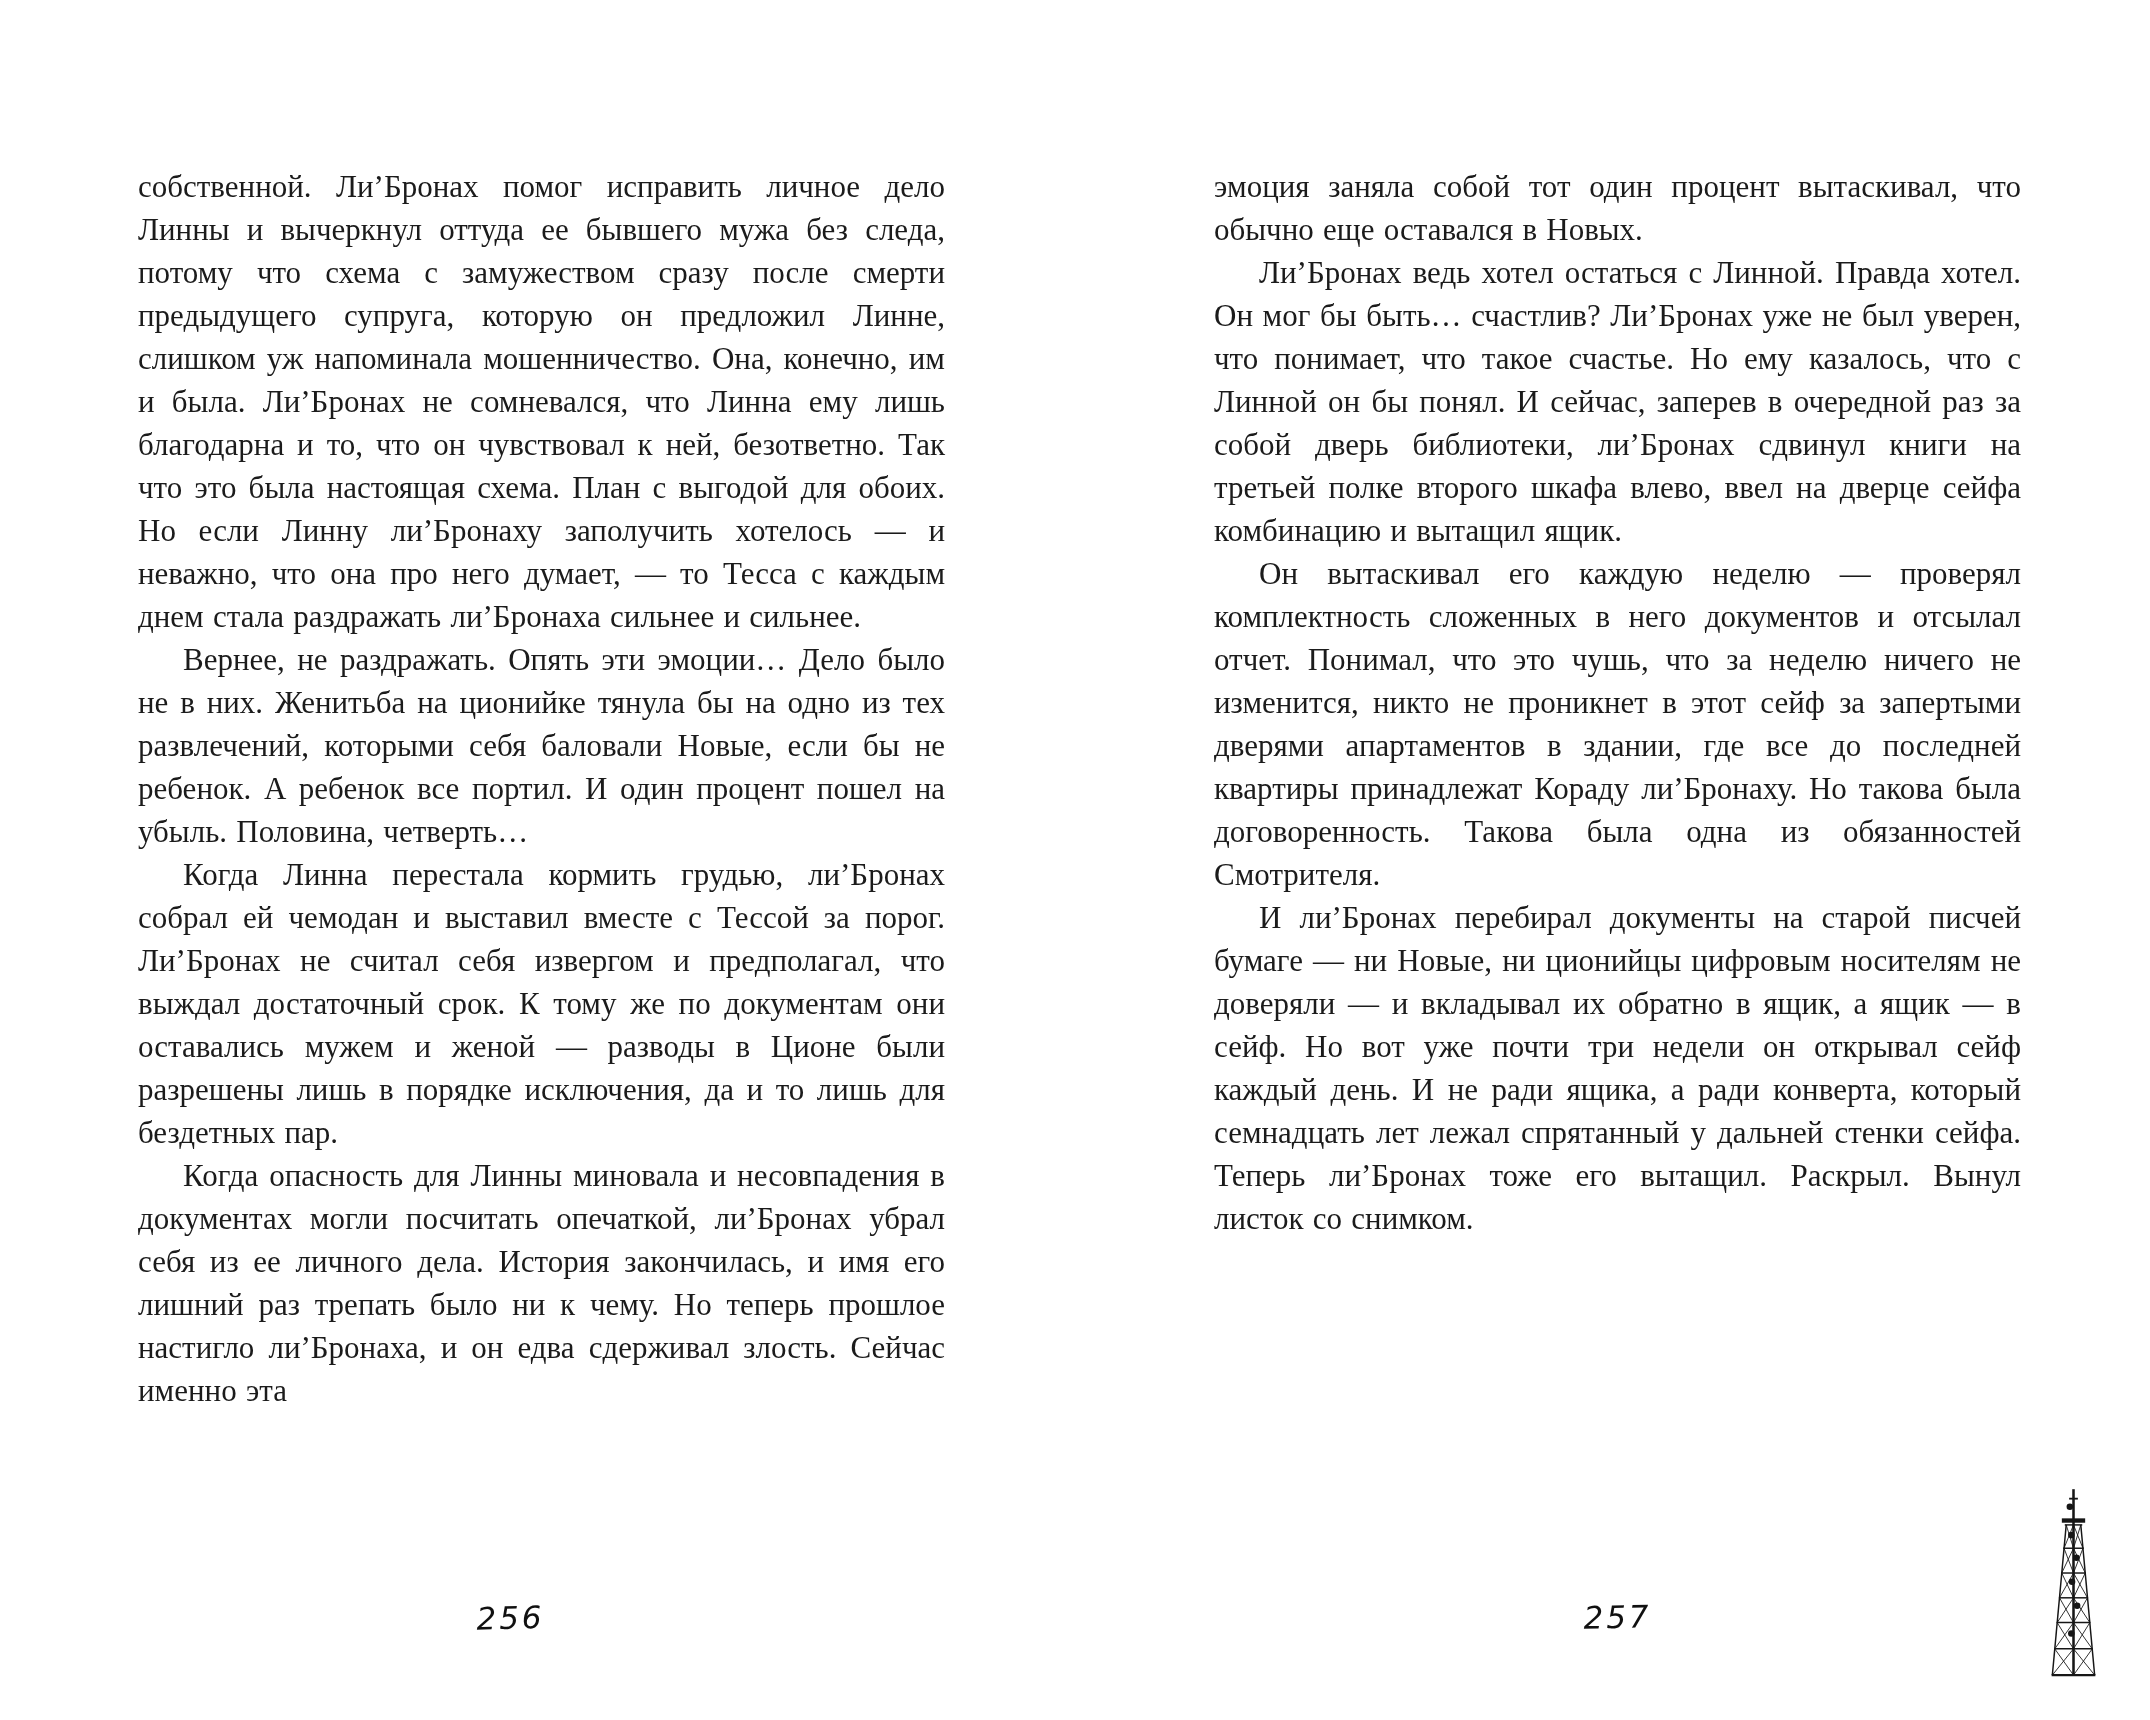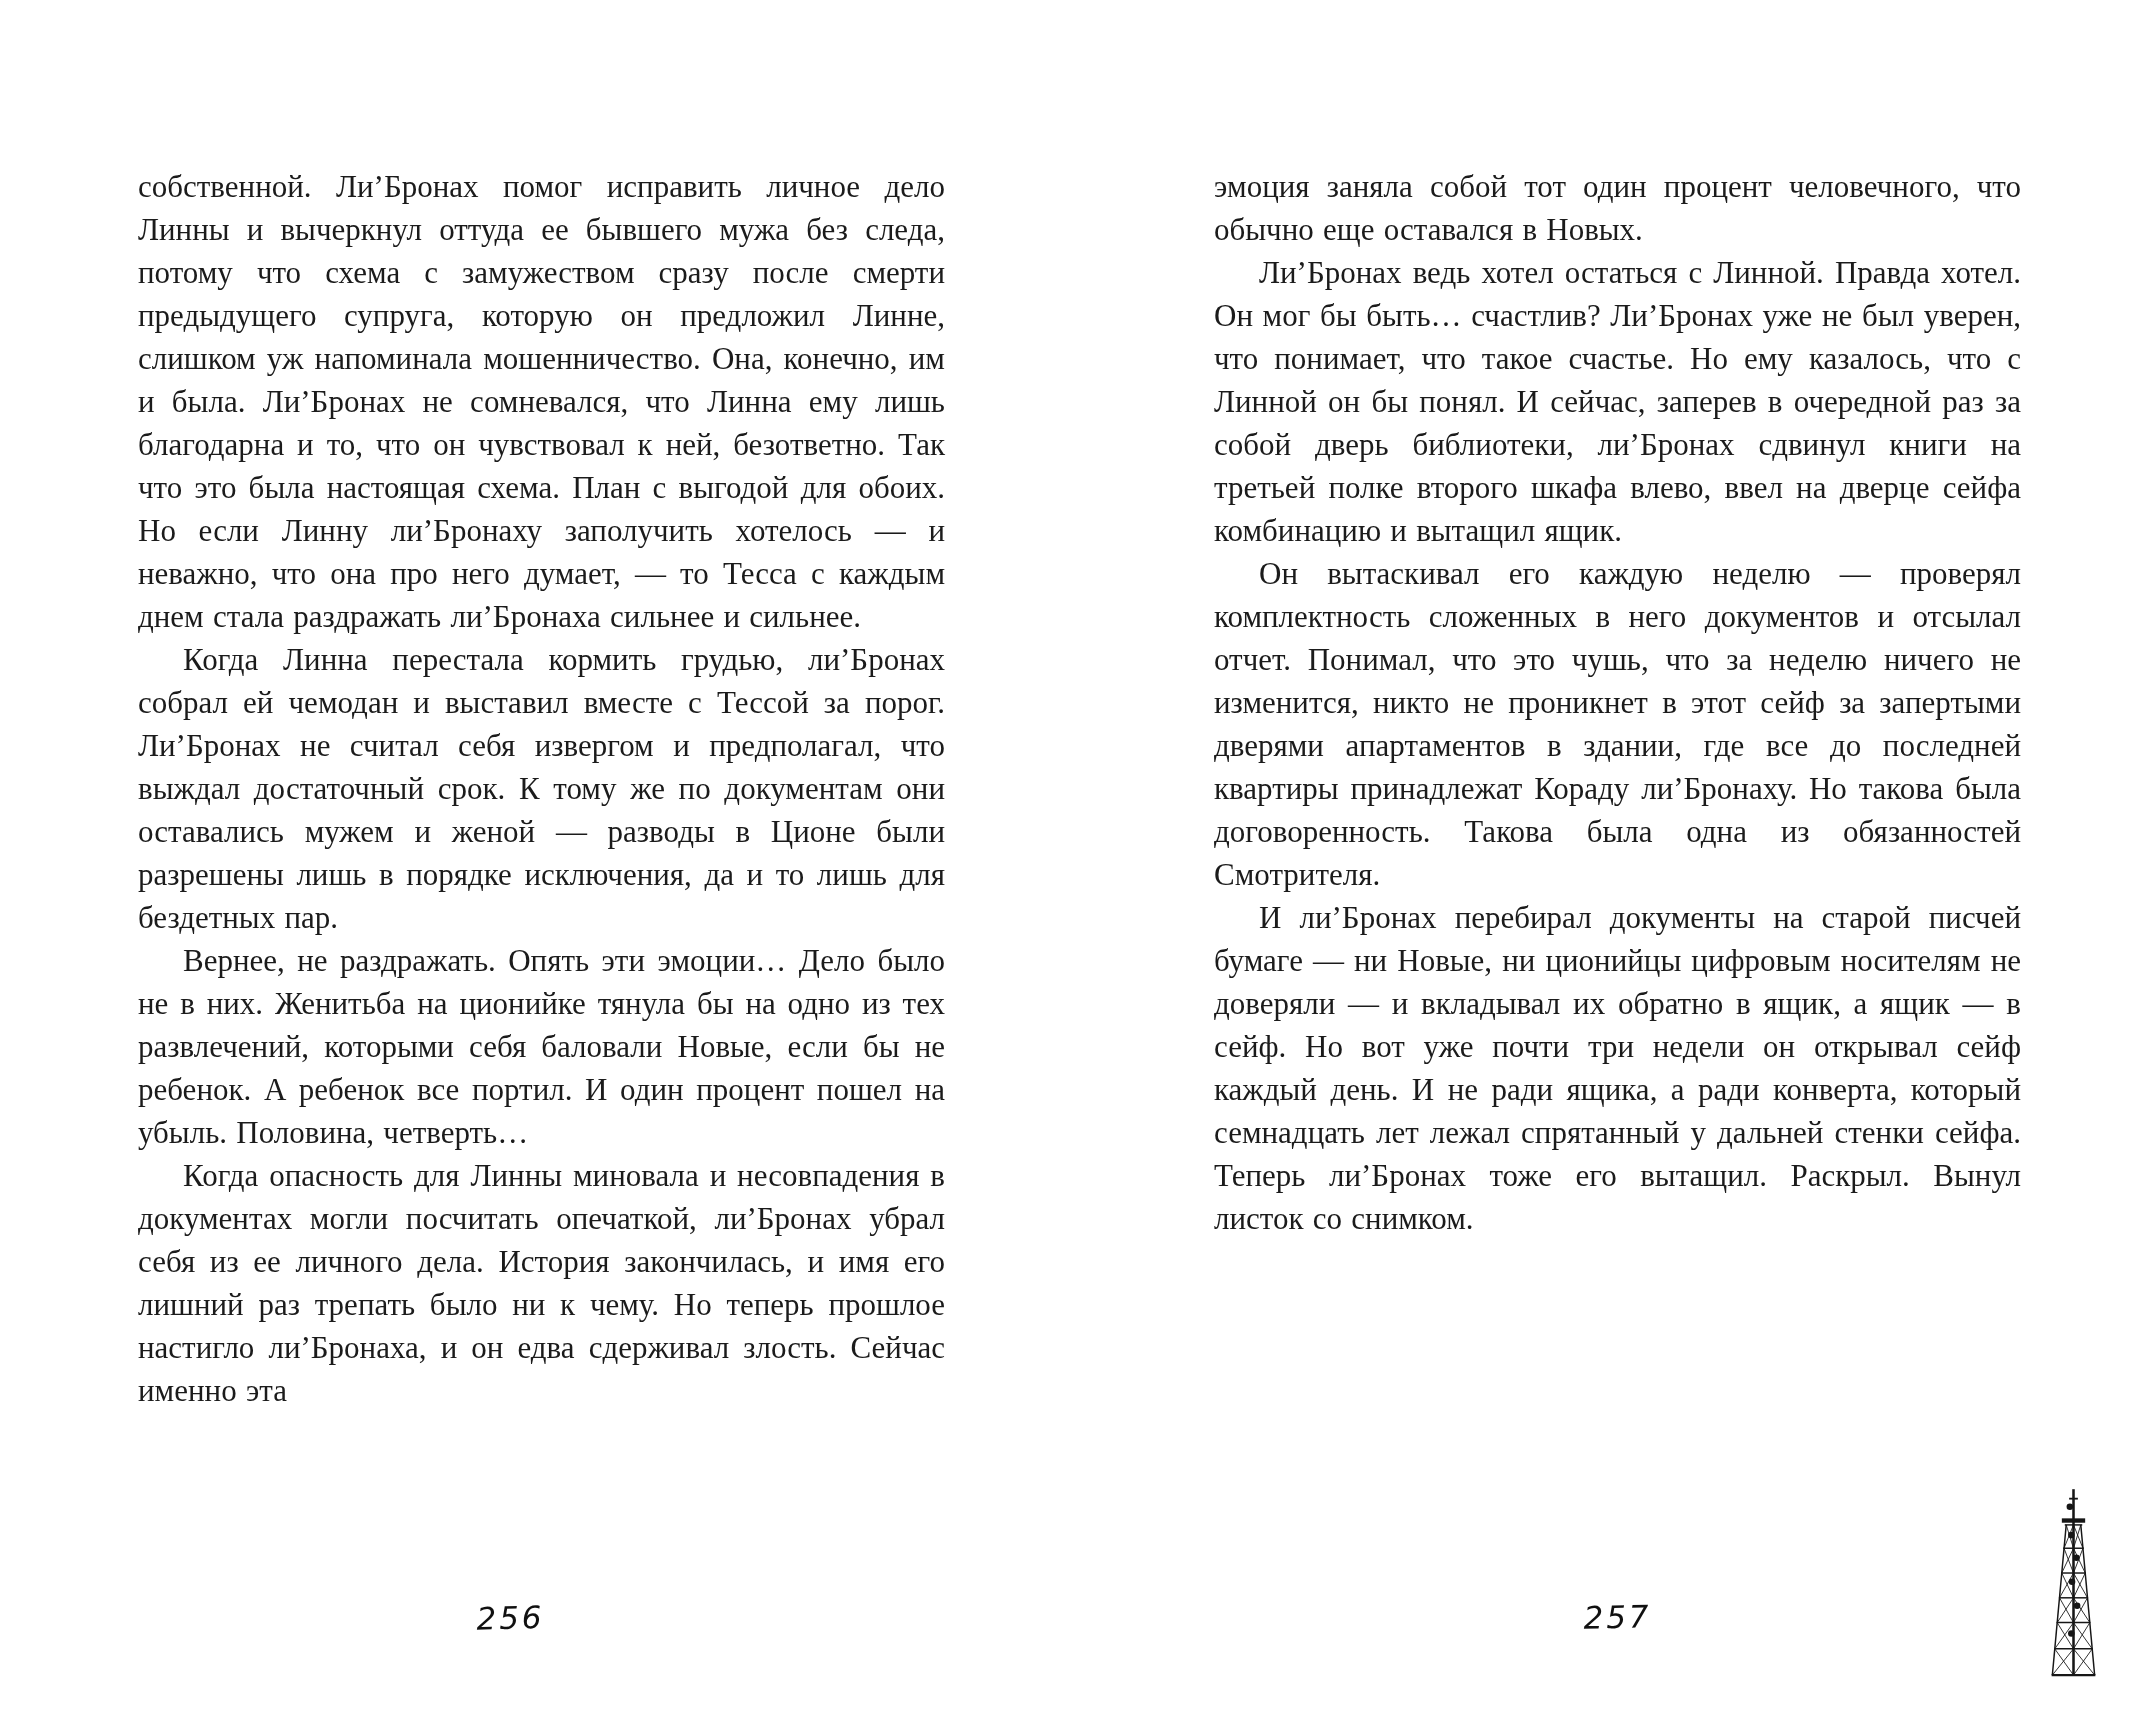--- a/index.html
+++ b/index.html
@@ -68,30 +68,30 @@
   .tower-wrap svg { display: block; }
 </style>
 </head>
 <body>
 
 <div class="spread">
 
   <div class="page left">
     <div class="text-column">
       <p class="para">собственной. Ли’Бронах помог исправить личное дело Линны и вычеркнул оттуда ее бывшего мужа без следа, потому что схема с замужеством сразу после смерти предыдущего супруга, которую он предложил Линне, слишком уж напоминала мошенничество. Она, конечно, им и была. Ли’Бронах не сомневался, что Линна ему лишь благодарна и то, что он чувствовал к ней, безответно. Так что это была настоящая схема. План с выгодой для обоих. Но если Линну ли’Бронаху заполучить хотелось — и неважно, что она про него думает, — то Тесса с каждым днем стала раздражать ли’Бронаха сильнее и сильнее.</p>
+      <p class="para indent">Вернее, не раздражать. Опять эти эмоции… Дело было не в них. Женитьба на ционийке тянула бы на одно из тех развлечений, которыми себя баловали Новые, если бы не ребенок. А ребенок все портил. И один процент пошел на убыль. Половина, четверть…</p>
       <p class="para indent">Когда Линна перестала кормить грудью, ли’Бронах собрал ей чемодан и выставил вместе с Тессой за порог. Ли’Бронах не считал себя извергом и предполагал, что выждал достаточный срок. К тому же по документам они оставались мужем и женой — разводы в Ционе были разрешены лишь в порядке исключения, да и то лишь для бездетных пар.</p>
-      <p class="para indent">Вернее, не раздражать. Опять эти эмоции… Дело было не в них. Женитьба на ционийке тянула бы на одно из тех развлечений, которыми себя баловали Новые, если бы не ребенок. А ребенок все портил. И один процент пошел на убыль. Половина, четверть…</p>
       <p class="para indent">Когда опасность для Линны миновала и несовпадения в документах могли посчитать опечаткой, ли’Бронах убрал себя из ее личного дела. История закончилась, и имя его лишний раз трепать было ни к чему. Но теперь прошлое настигло ли’Бронаха, и он едва сдерживал злость. Сейчас именно эта</p>
     </div>
     <div class="page-number">256</div>
   </div>
 
   <div class="page right">
     <div class="text-column">
-      <p class="para">эмоция заняла собой тот один процент человечного, что обычно еще оставался в Новых.</p>
+      <p class="para">эмоция заняла собой тот один процент вытаскивал, что обычно еще оставался в Новых.</p>
       <p class="para indent">Ли’Бронах ведь хотел остаться с Линной. Правда хотел. Он мог бы быть… счастлив? Ли’Бронах уже не был уверен, что понимает, что такое счастье. Но ему казалось, что с Линной он бы понял. И сейчас, заперев в очередной раз за собой дверь библиотеки, ли’Бронах сдвинул книги на третьей полке второго шкафа влево, ввел на дверце сейфа комбинацию и вытащил ящик.</p>
       <p class="para indent">Он вытаскивал его каждую неделю — проверял комплектность сложенных в него документов и отсылал отчет. Понимал, что это чушь, что за неделю ничего не изменится, никто не проникнет в этот сейф за запертыми дверями апартаментов в здании, где все до последней квартиры принадлежат Кораду ли’Бронаху. Но такова была договоренность. Такова была одна из обязанностей Смотрителя.</p>
       <p class="para indent">И ли’Бронах перебирал документы на старой писчей бумаге — ни Новые, ни ционийцы цифровым носителям не доверяли — и вкладывал их обратно в ящик, а ящик — в сейф. Но вот уже почти три недели он открывал сейф каждый день. И не ради ящика, а ради конверта, который семнадцать лет лежал спрятанный у дальней стенки сейфа. Теперь ли’Бронах тоже его вытащил. Раскрыл. Вынул листок со снимком.</p>
     </div>
     <div class="page-number">257</div>
 
     <div class="tower-wrap">
       <svg width="47" height="191" viewBox="0 0 64 262" xmlns="http://www.w3.org/2000/svg" fill="none" stroke="#161616">
 
         <line x1="32" y1="3" x2="32" y2="258" stroke-width="3.5"></line>

